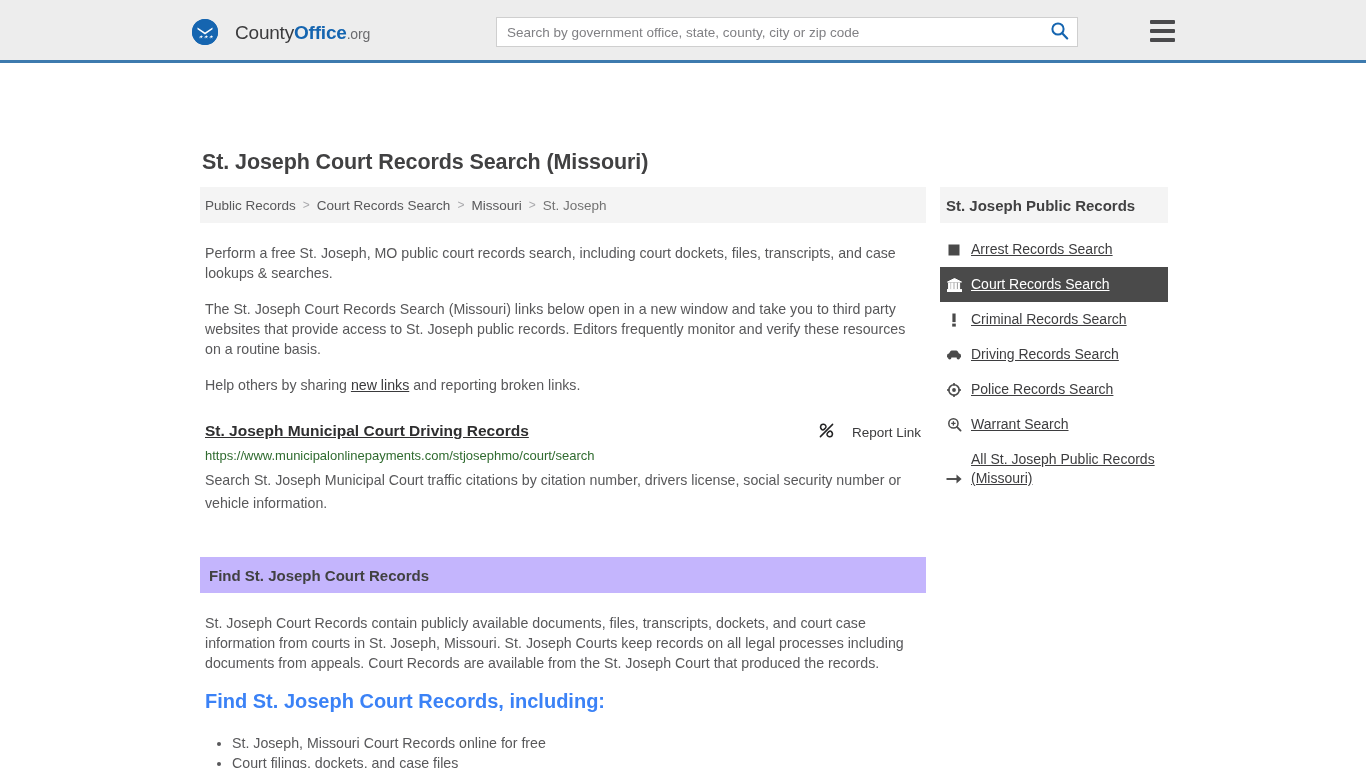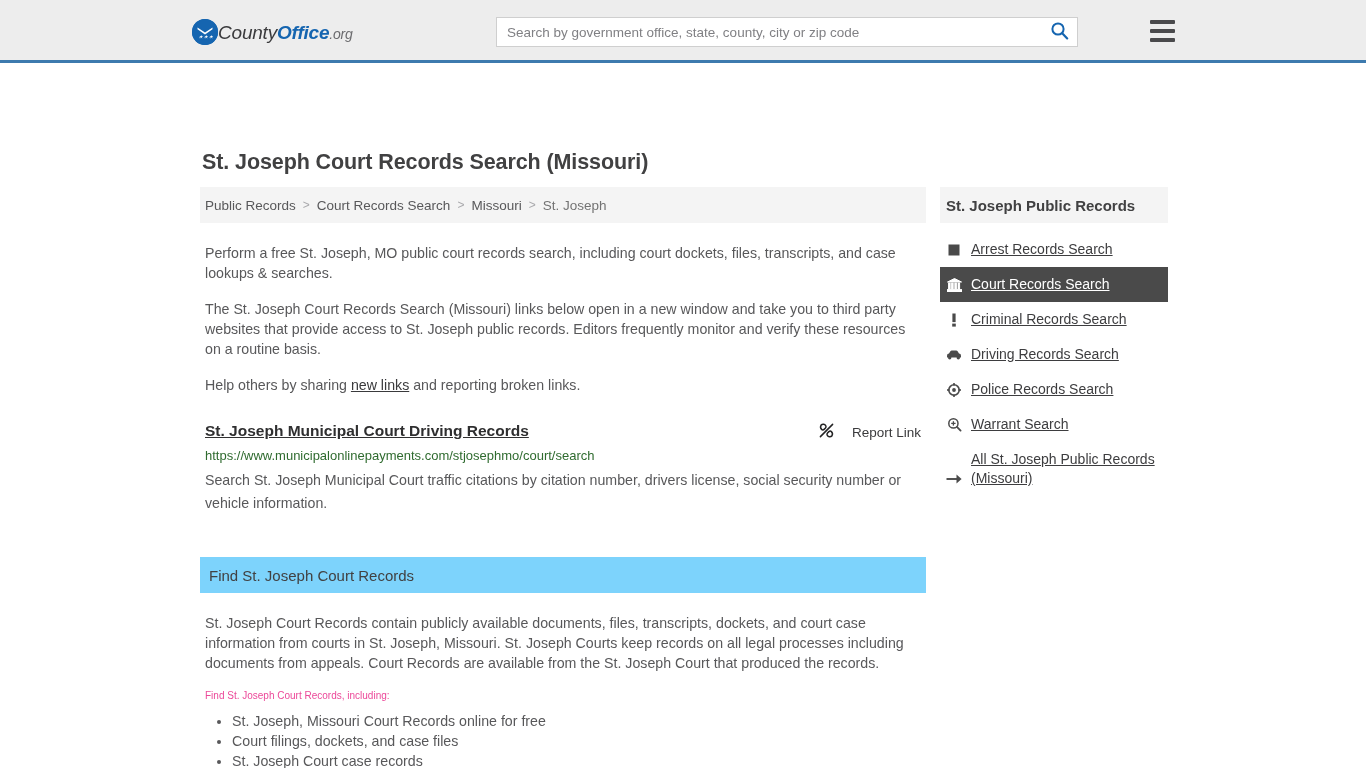--- a/index.html
+++ b/index.html
@@ -27,23 +27,22 @@
     position: relative;
     width: 100%;
     height: 100%;
   }
   .brand {
     position: absolute;
     left: 192px;
     top: 19px;
     display: flex;
     align-items: center;
-    gap: 0;
+    gap: 17px;
     text-decoration: none;
-    font-style: italic;
   }
   .brand-mark {
     width: 26px;
     height: 26px;
     border-radius: 50%;
     background: #1565b0;
     position: relative;
     flex: 0 0 auto;
   }
   .brand-mark svg { display:block; }
@@ -210,43 +209,43 @@
   .result-desc {
     margin-top: 5px;
     font-size: 14.2px;
     line-height: 23px;
     color: #58585a;
   }
 
   
   .find-section { margin-top: 42px; }
   .find-heading {
-    background: #7dd3fc;
+    background: #c4b5fd;
     height: 36px;
     display: flex;
     align-items: center;
     padding-left: 9px;
     font-size: 15px;
-    font-weight: normal;
+    font-weight: bold;
     color: #414142;
     box-sizing: border-box;
   }
   .find-body {
     margin-top: 20px;
     padding: 0 5px;
     font-size: 14.2px;
     line-height: 20px;
     color: #58585a;
   }
   .find-sub {
     margin-top: 17px;
     padding: 0 5px;
-    font-size: 10px;
-    font-weight: normal;
-    color: #ec4899;
+    font-size: 20px;
+    font-weight: bold;
+    color: #3b82f6;
   }
   .find-list {
     margin: 10px 0 0 0;
     padding: 0 0 0 32px;
     font-size: 14.2px;
     line-height: 20px;
     color: #58585a;
   }
   .find-list li { margin: 0 0 0 0; padding: 0;}
 

